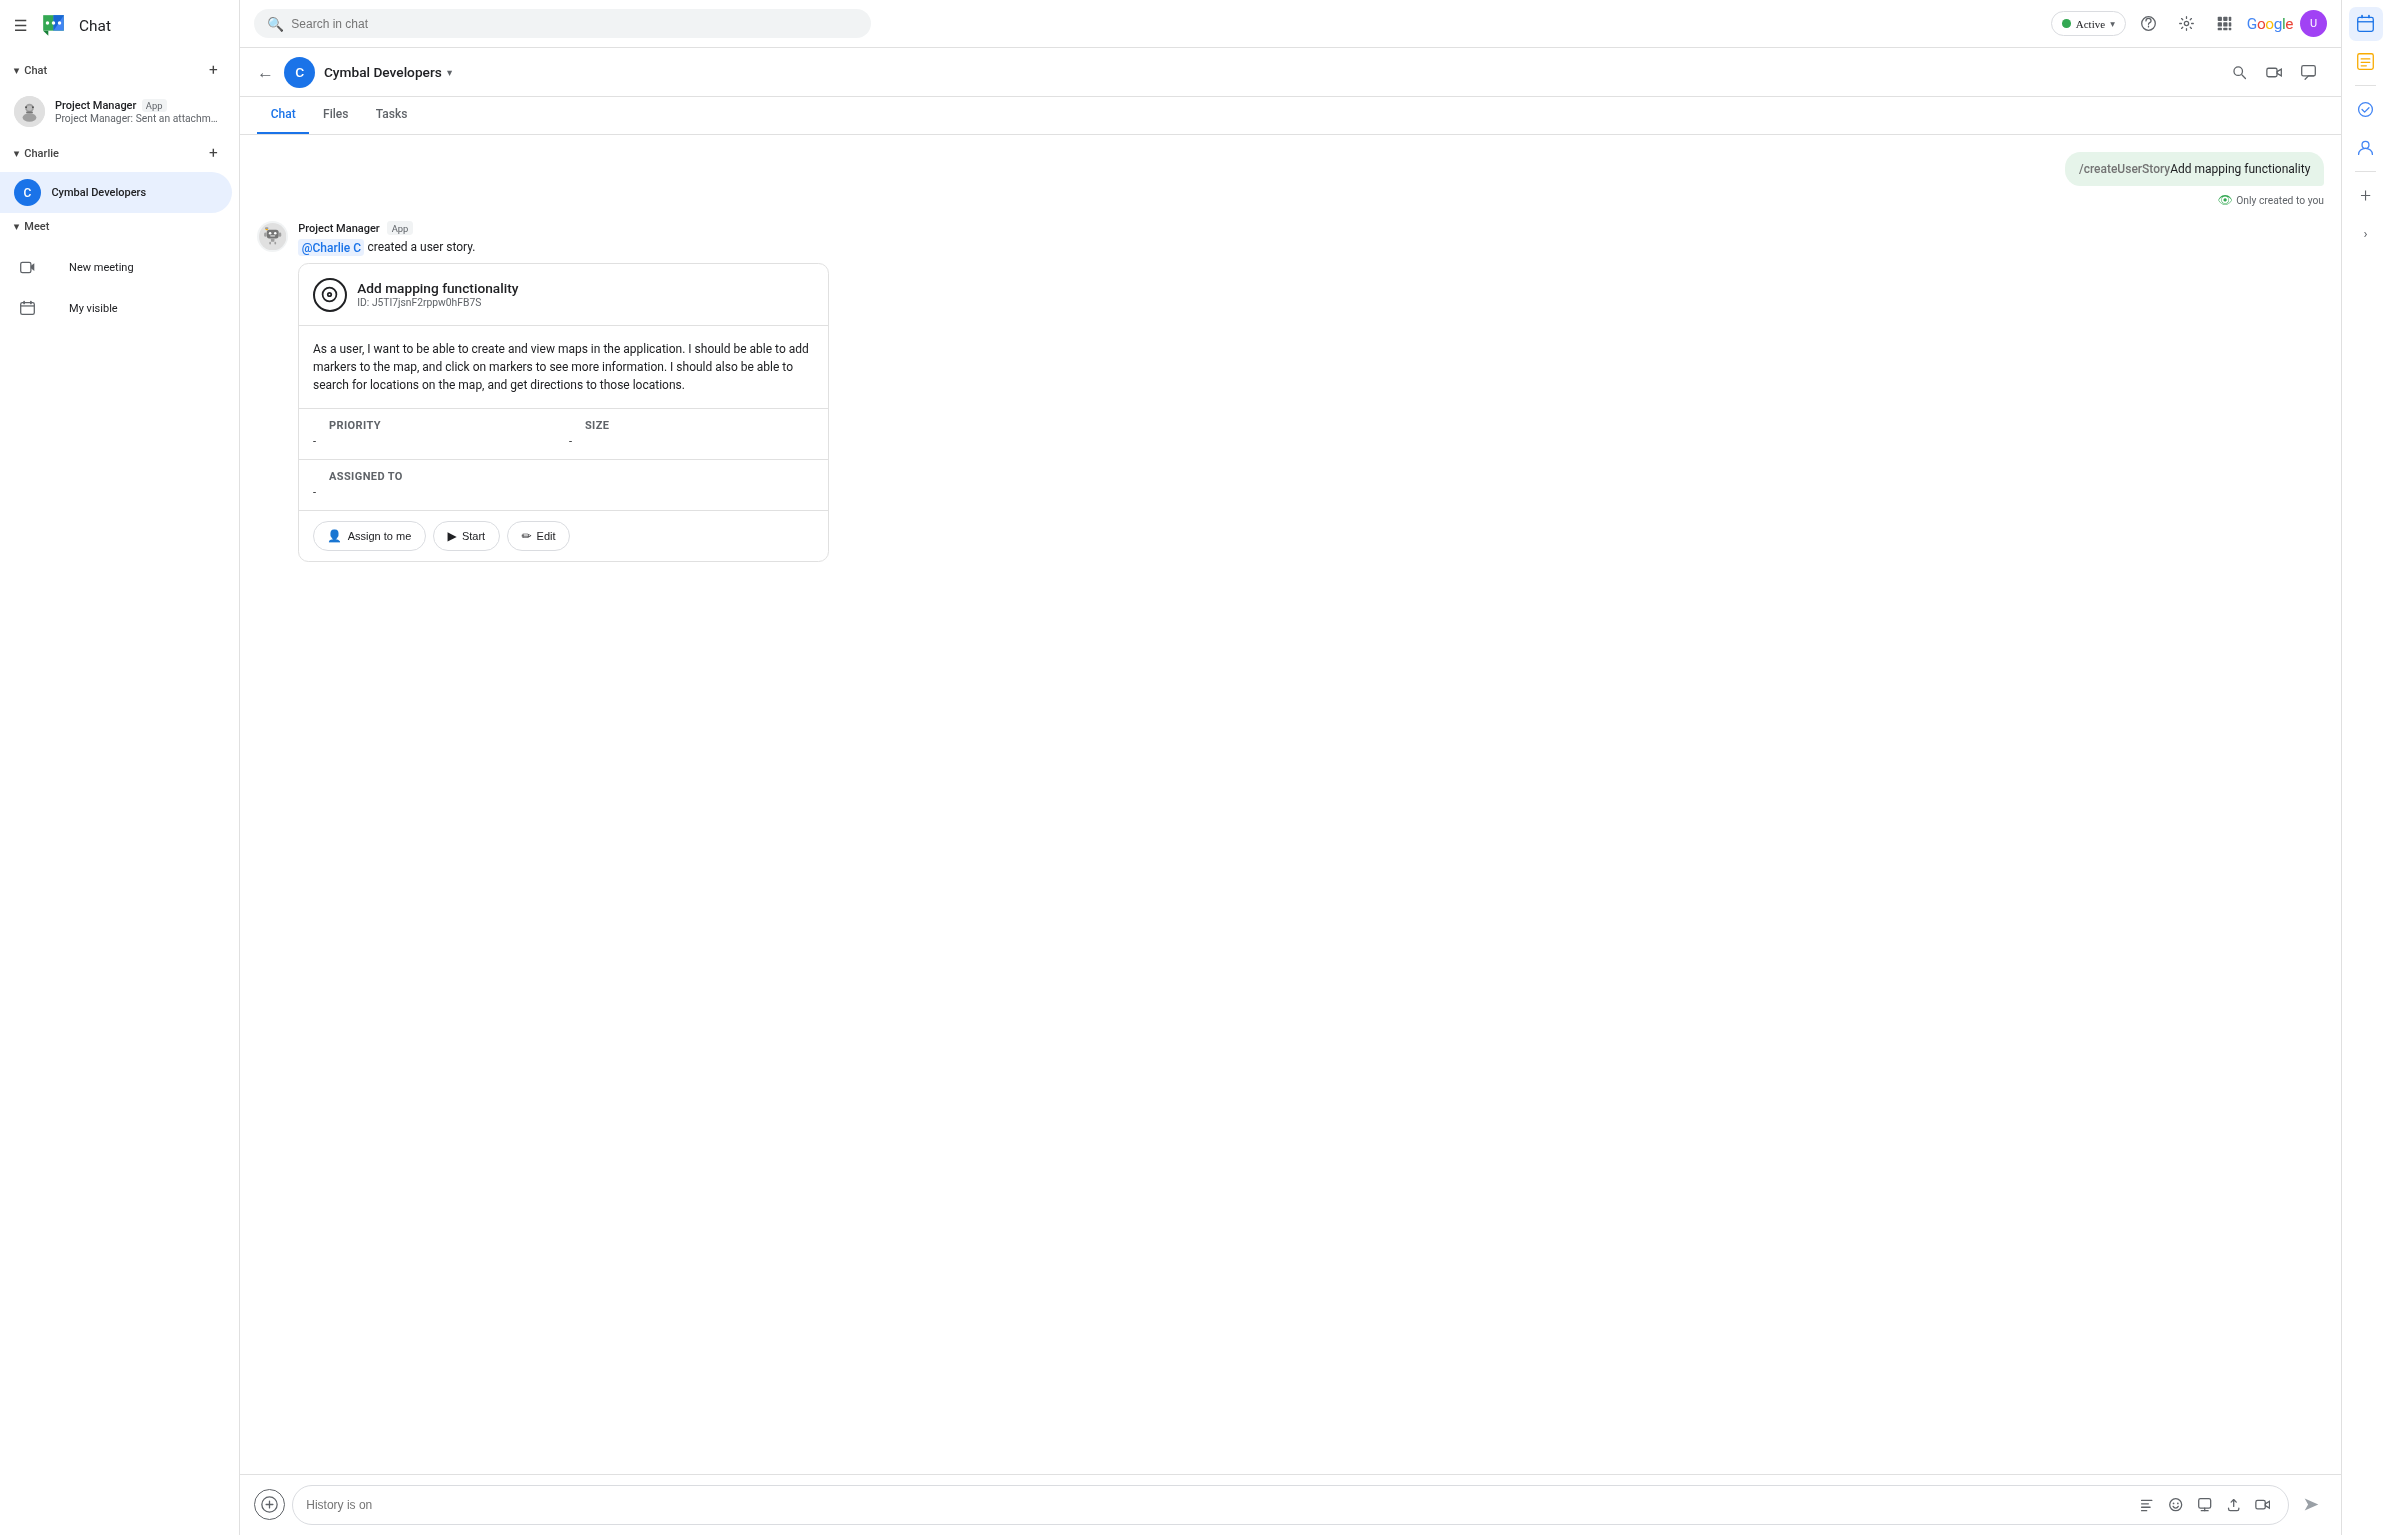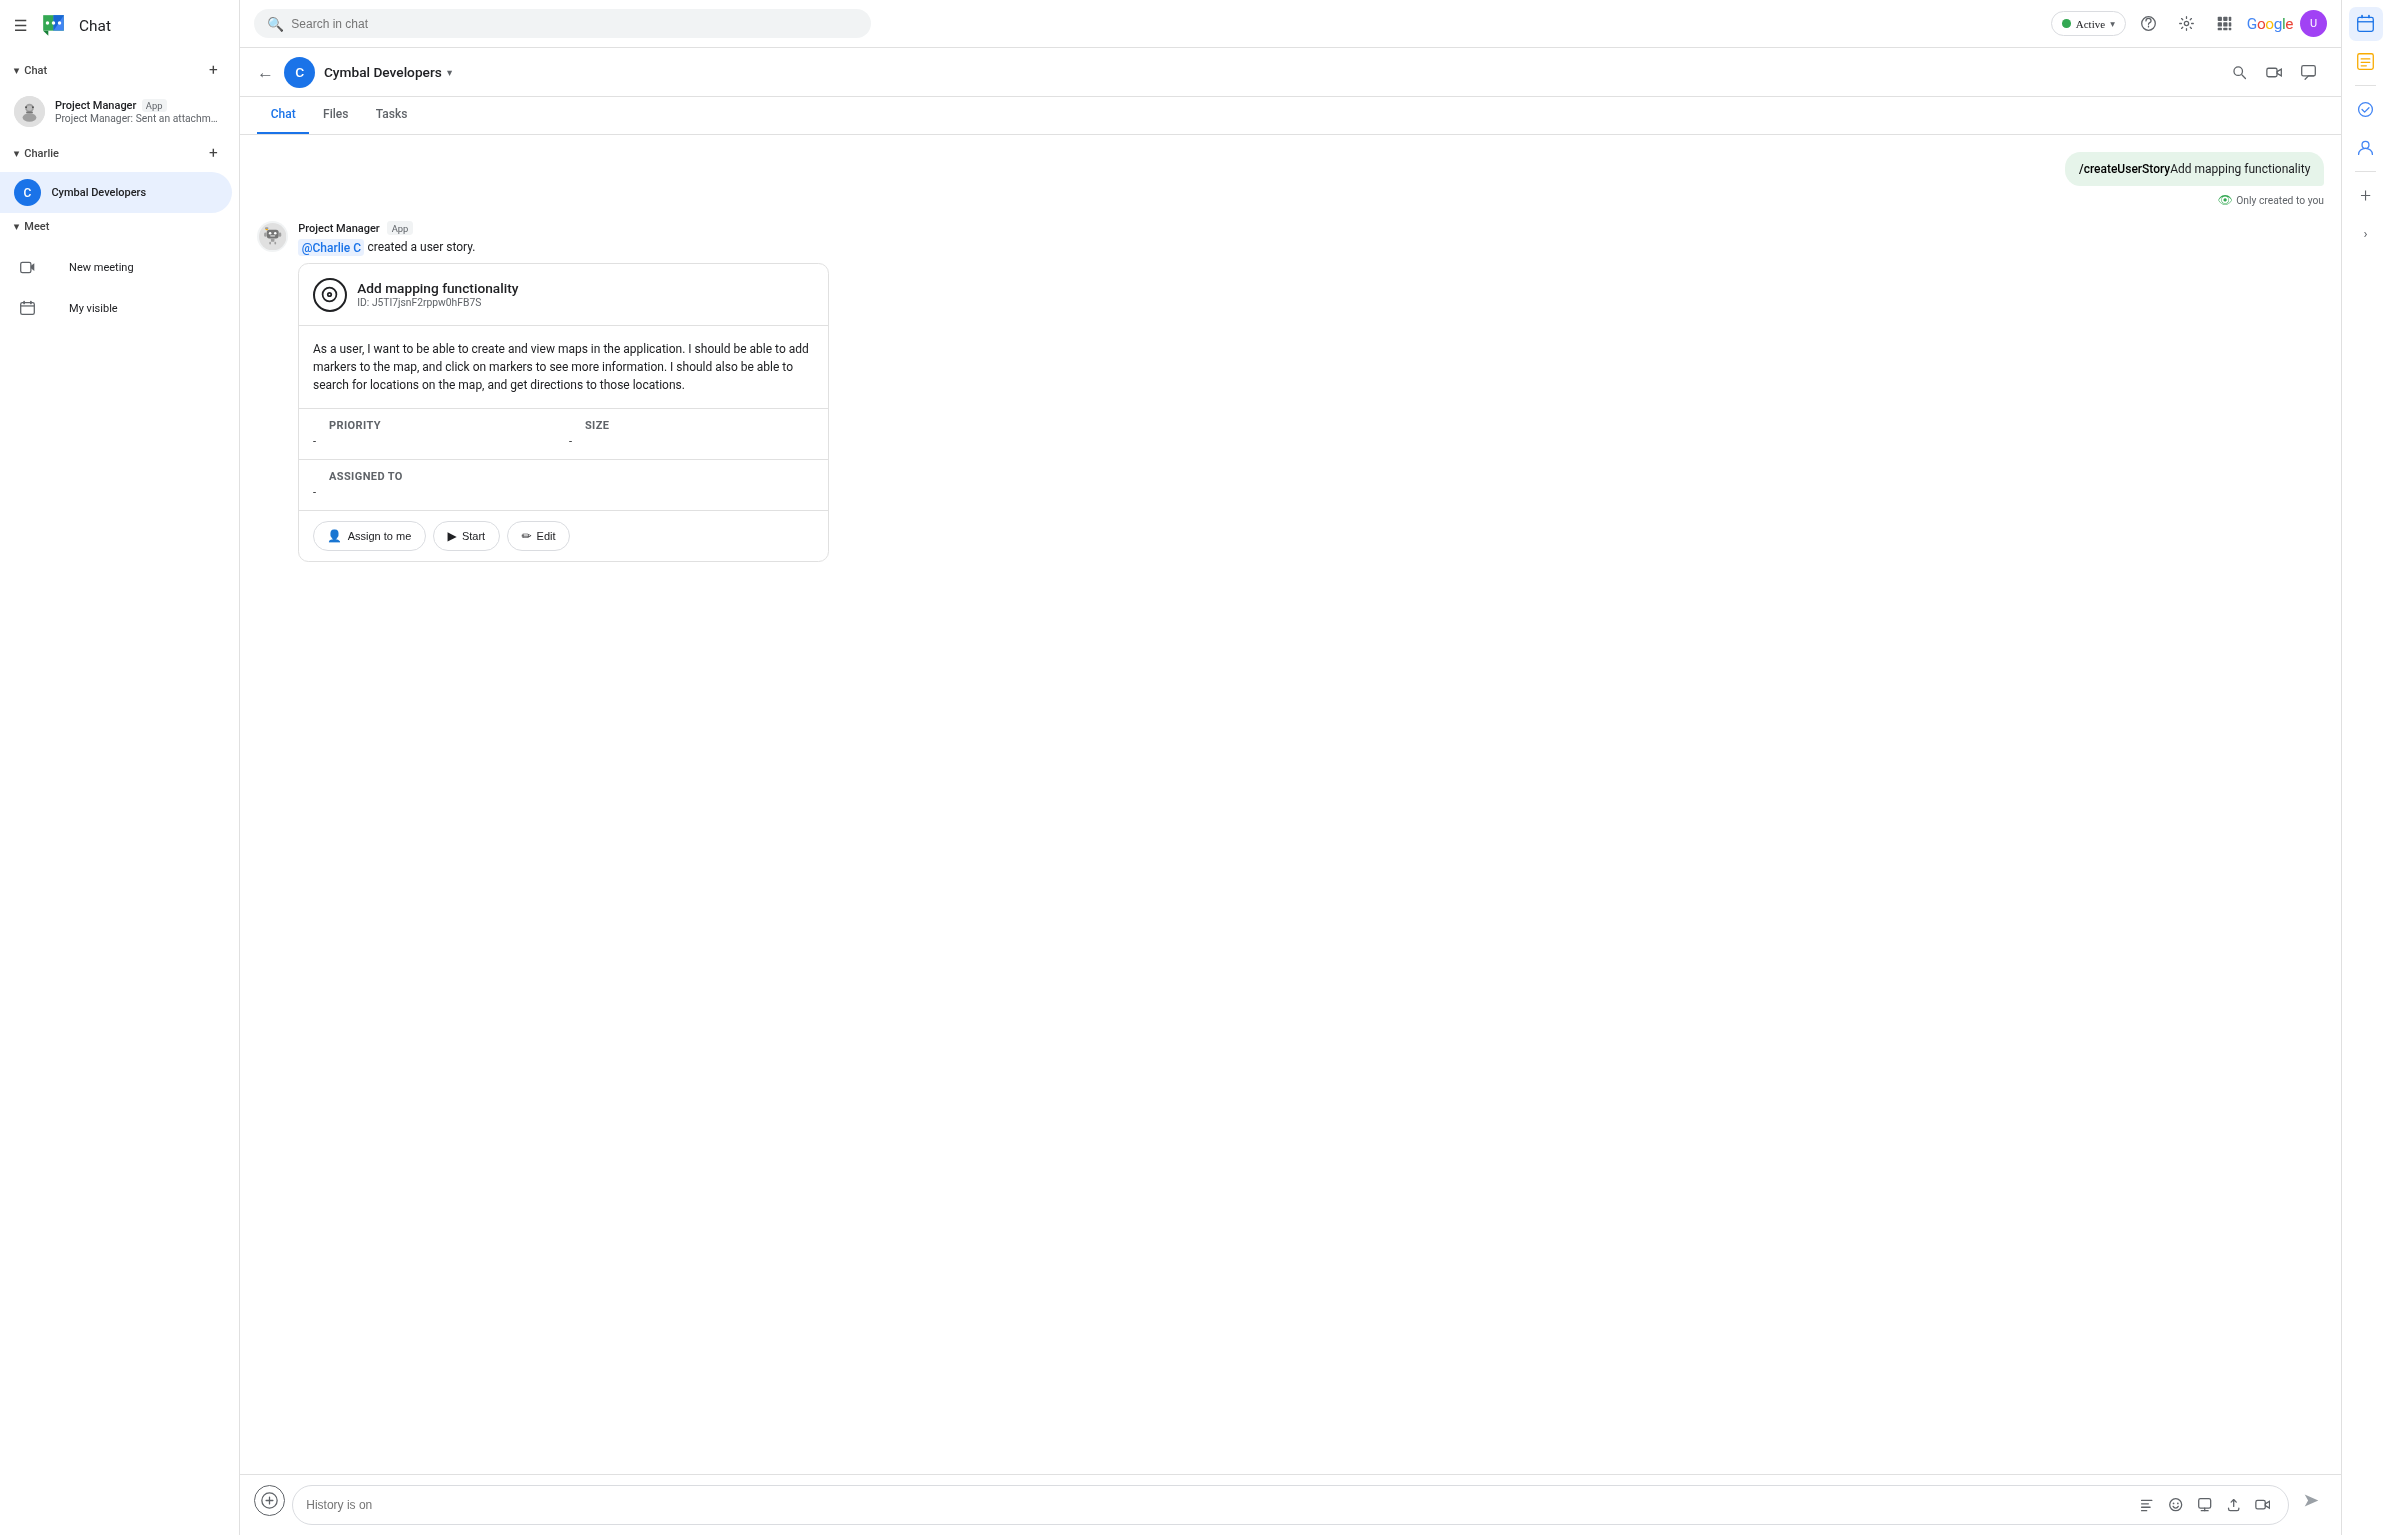--- a/index.html
+++ b/index.html
@@ -368,21 +368,21 @@
     .sent-message-bubble {
       background: #e6f4ea;
       border-radius: 15.4px 15.4px 3.4px 15.4px;
       padding: 10.3px 13.7px;
       max-width: 60%;
       font-size: 12px;
       color: #202124;
     }
 
     .sent-message-command {
-      color: #000000;
+      color: #737373;
       font-weight: 500;
     }
 
     .visible-to-you {
       display: flex;
       align-items: center;
       justify-content: flex-end;
       gap: 3.4px;
       font-size: 10.3px;
       color: #5f6368;
@@ -545,21 +545,21 @@
       font-size: 11px;
       color: #202124;
       font-weight: 500;
     }
 
     .card-btn-icon { font-size: 12px; }
 
     
     .input-area {
       display: flex;
-      align-items: flex-start;
+      align-items: center;
       padding: 10.3px 13.7px;
       border-top: 0.9px solid #e0e0e0;
       background: #fff;
       gap: 6.9px;
     }
 
     .add-btn {
       width: 31px;
       height: 31px;
       border-radius: 50%;

